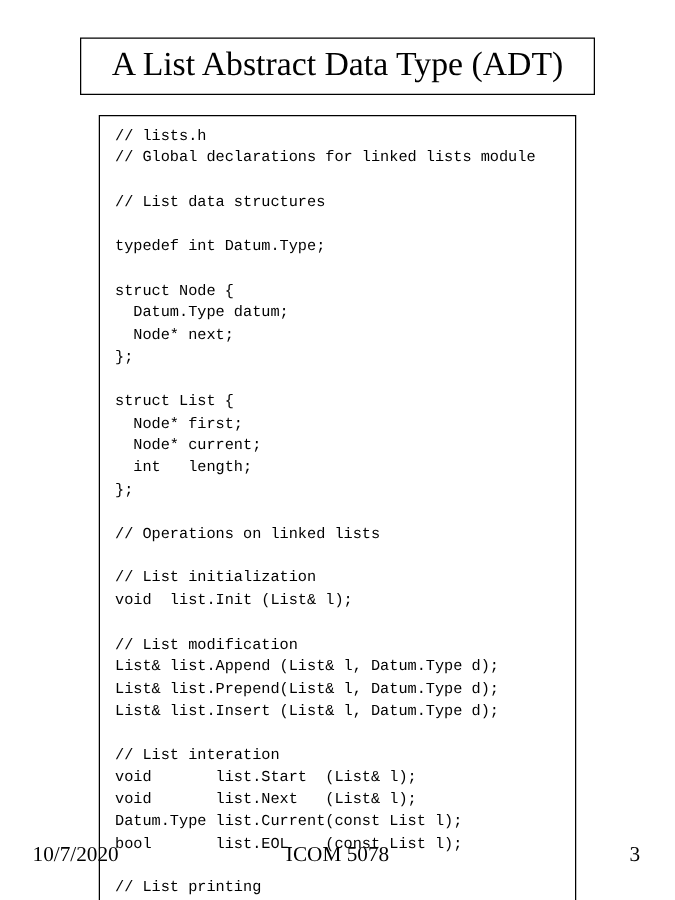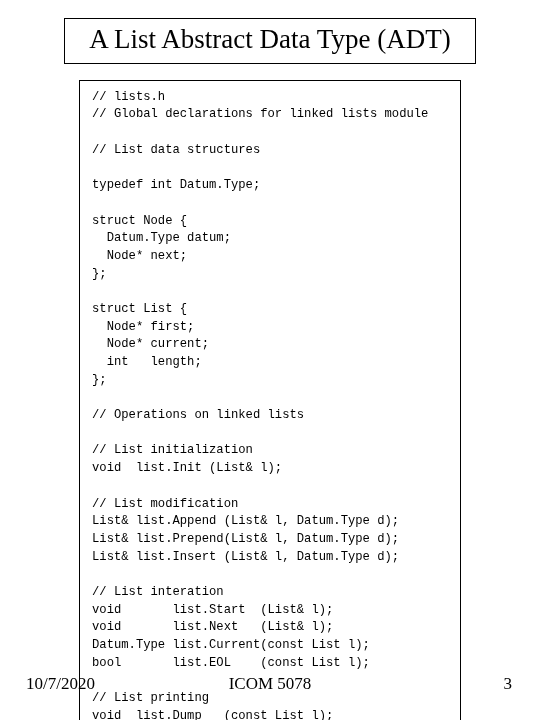--- a/index.html
+++ b/index.html
@@ -13,21 +13,21 @@
   }
   .slide {
     width: 540px;
     height: 720px;
     position: relative;
     box-sizing: border-box;
     padding-top: 18px;
   }
   .title-box {
     border: 1.5px solid #000;
-    margin: 0 auto;
+    margin: 12px auto;
     width: 412px;
     box-sizing: border-box;
     padding: 6px 10px 8px 10px;
     text-align: center;
   }
   .title-text {
     font-size: 27px;
     line-height: 1.1;
   }
   .code-box {

